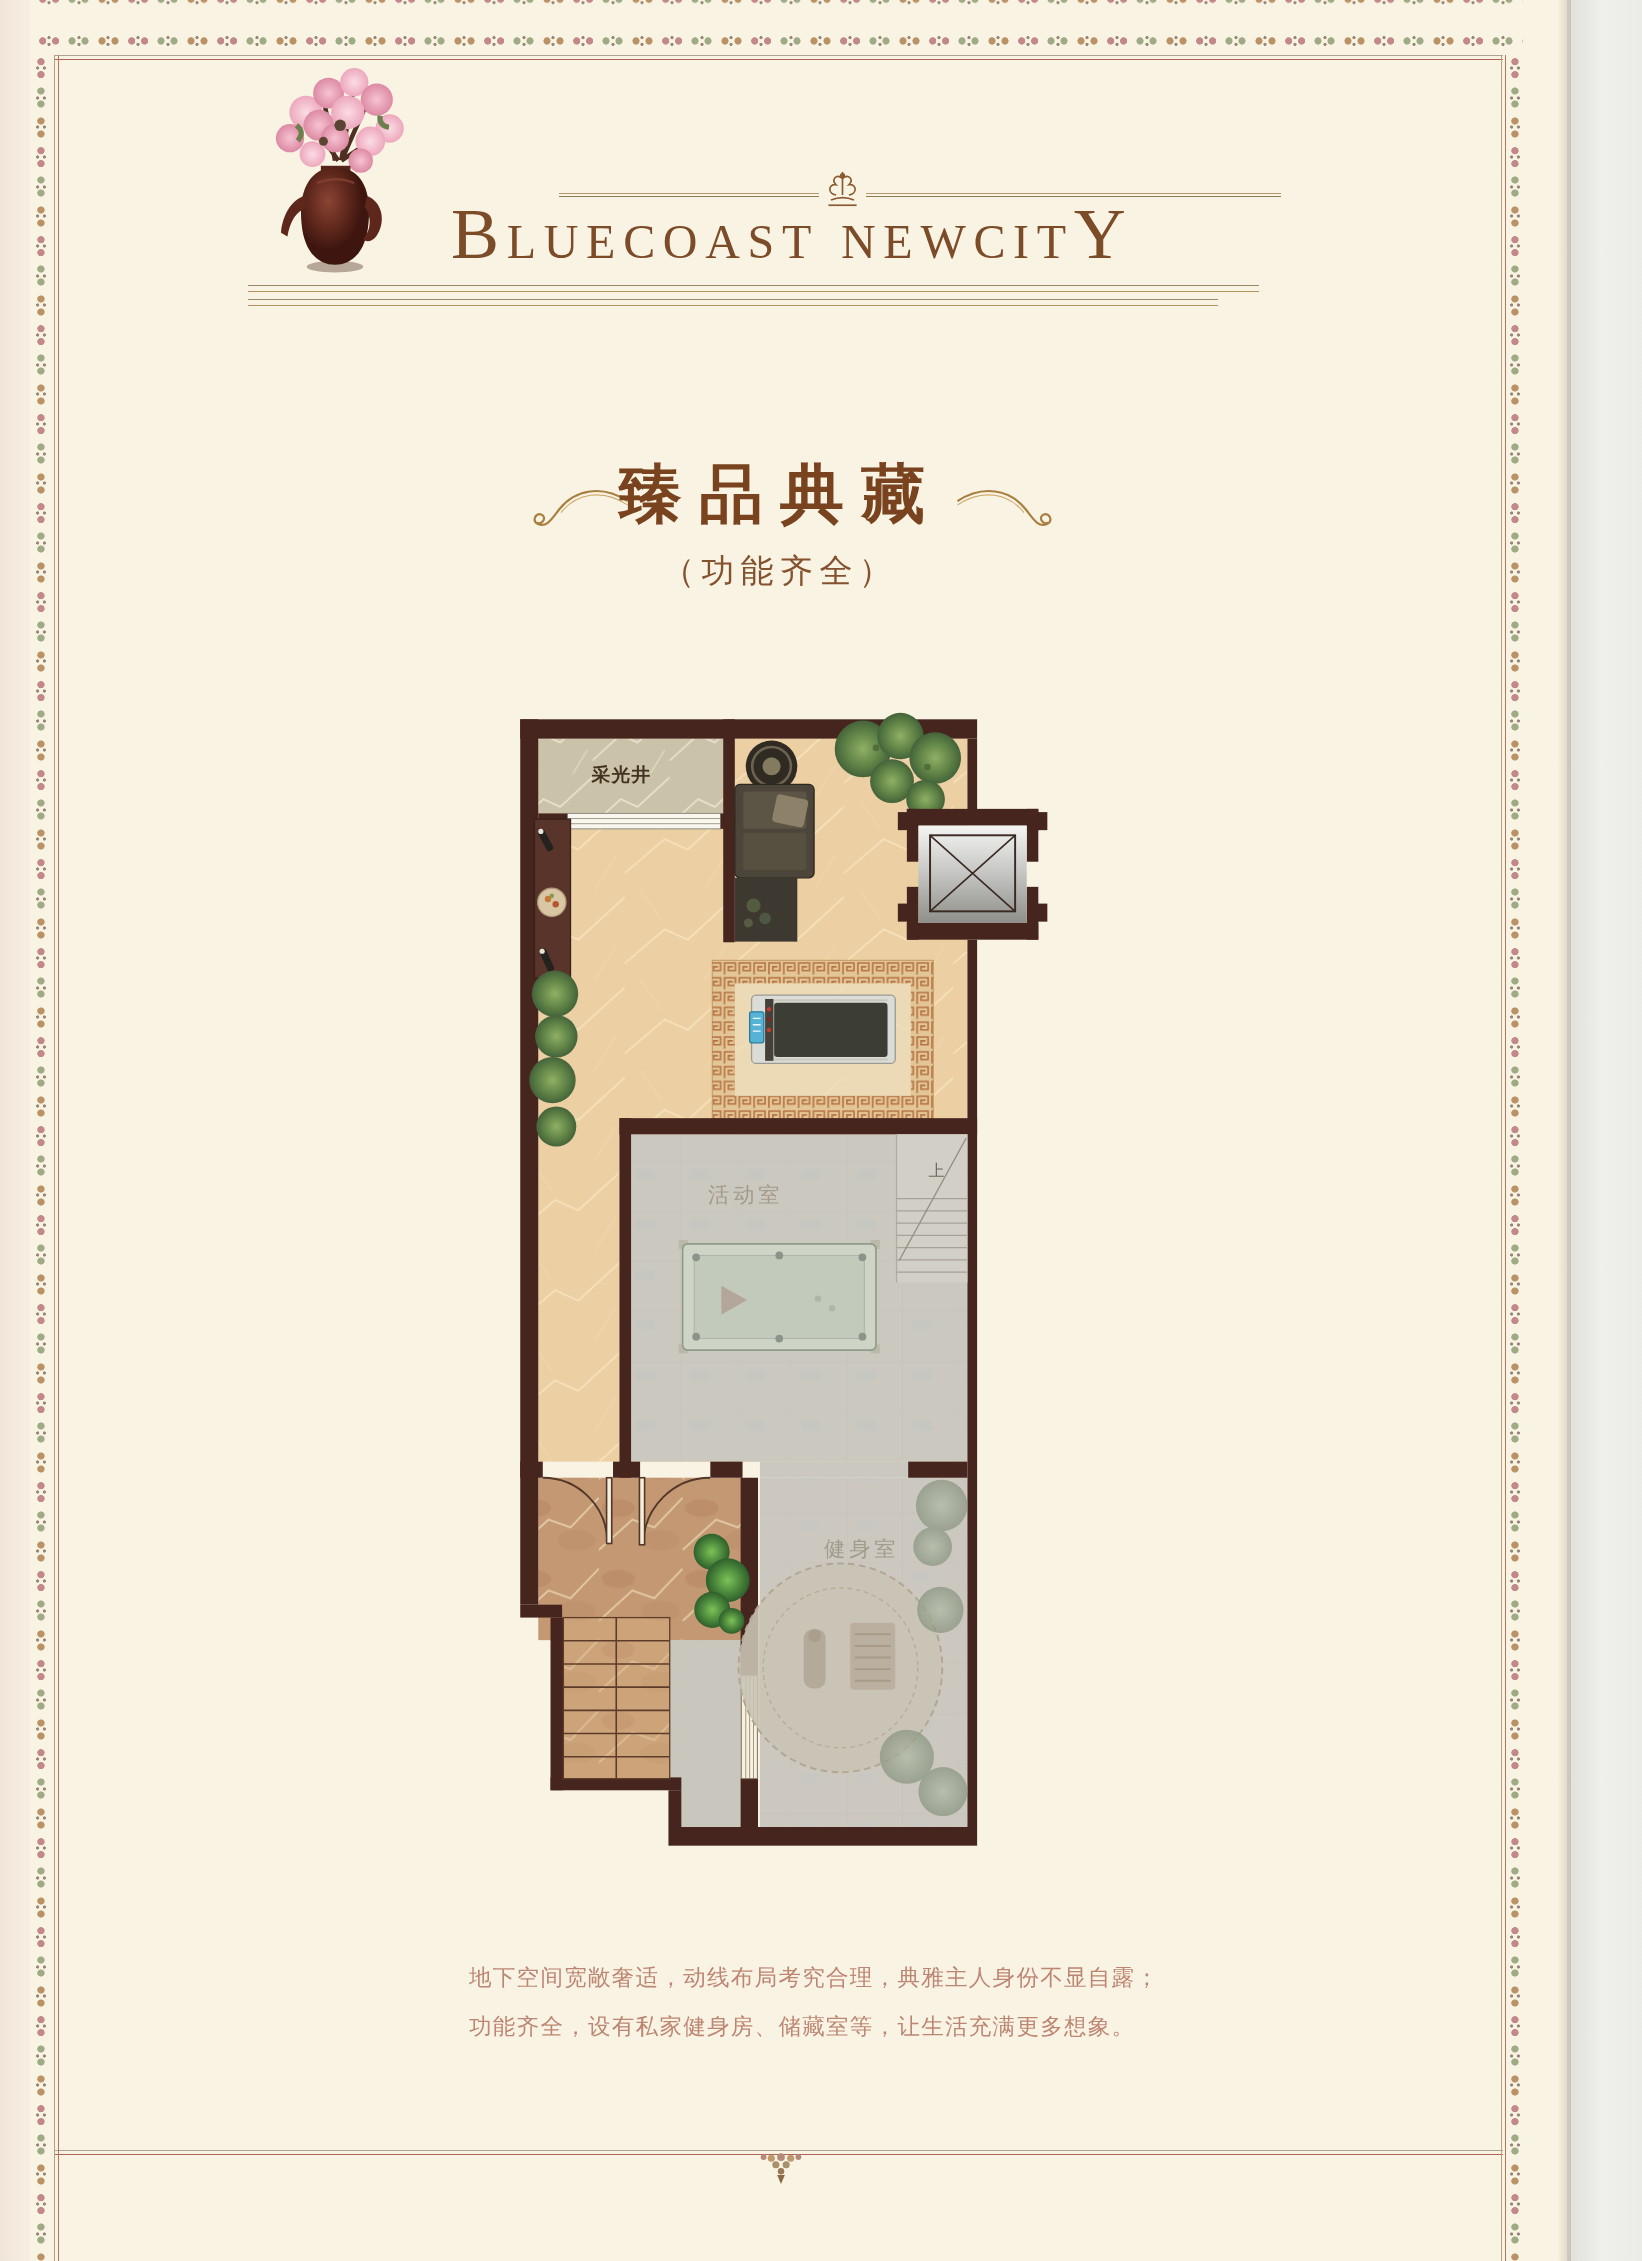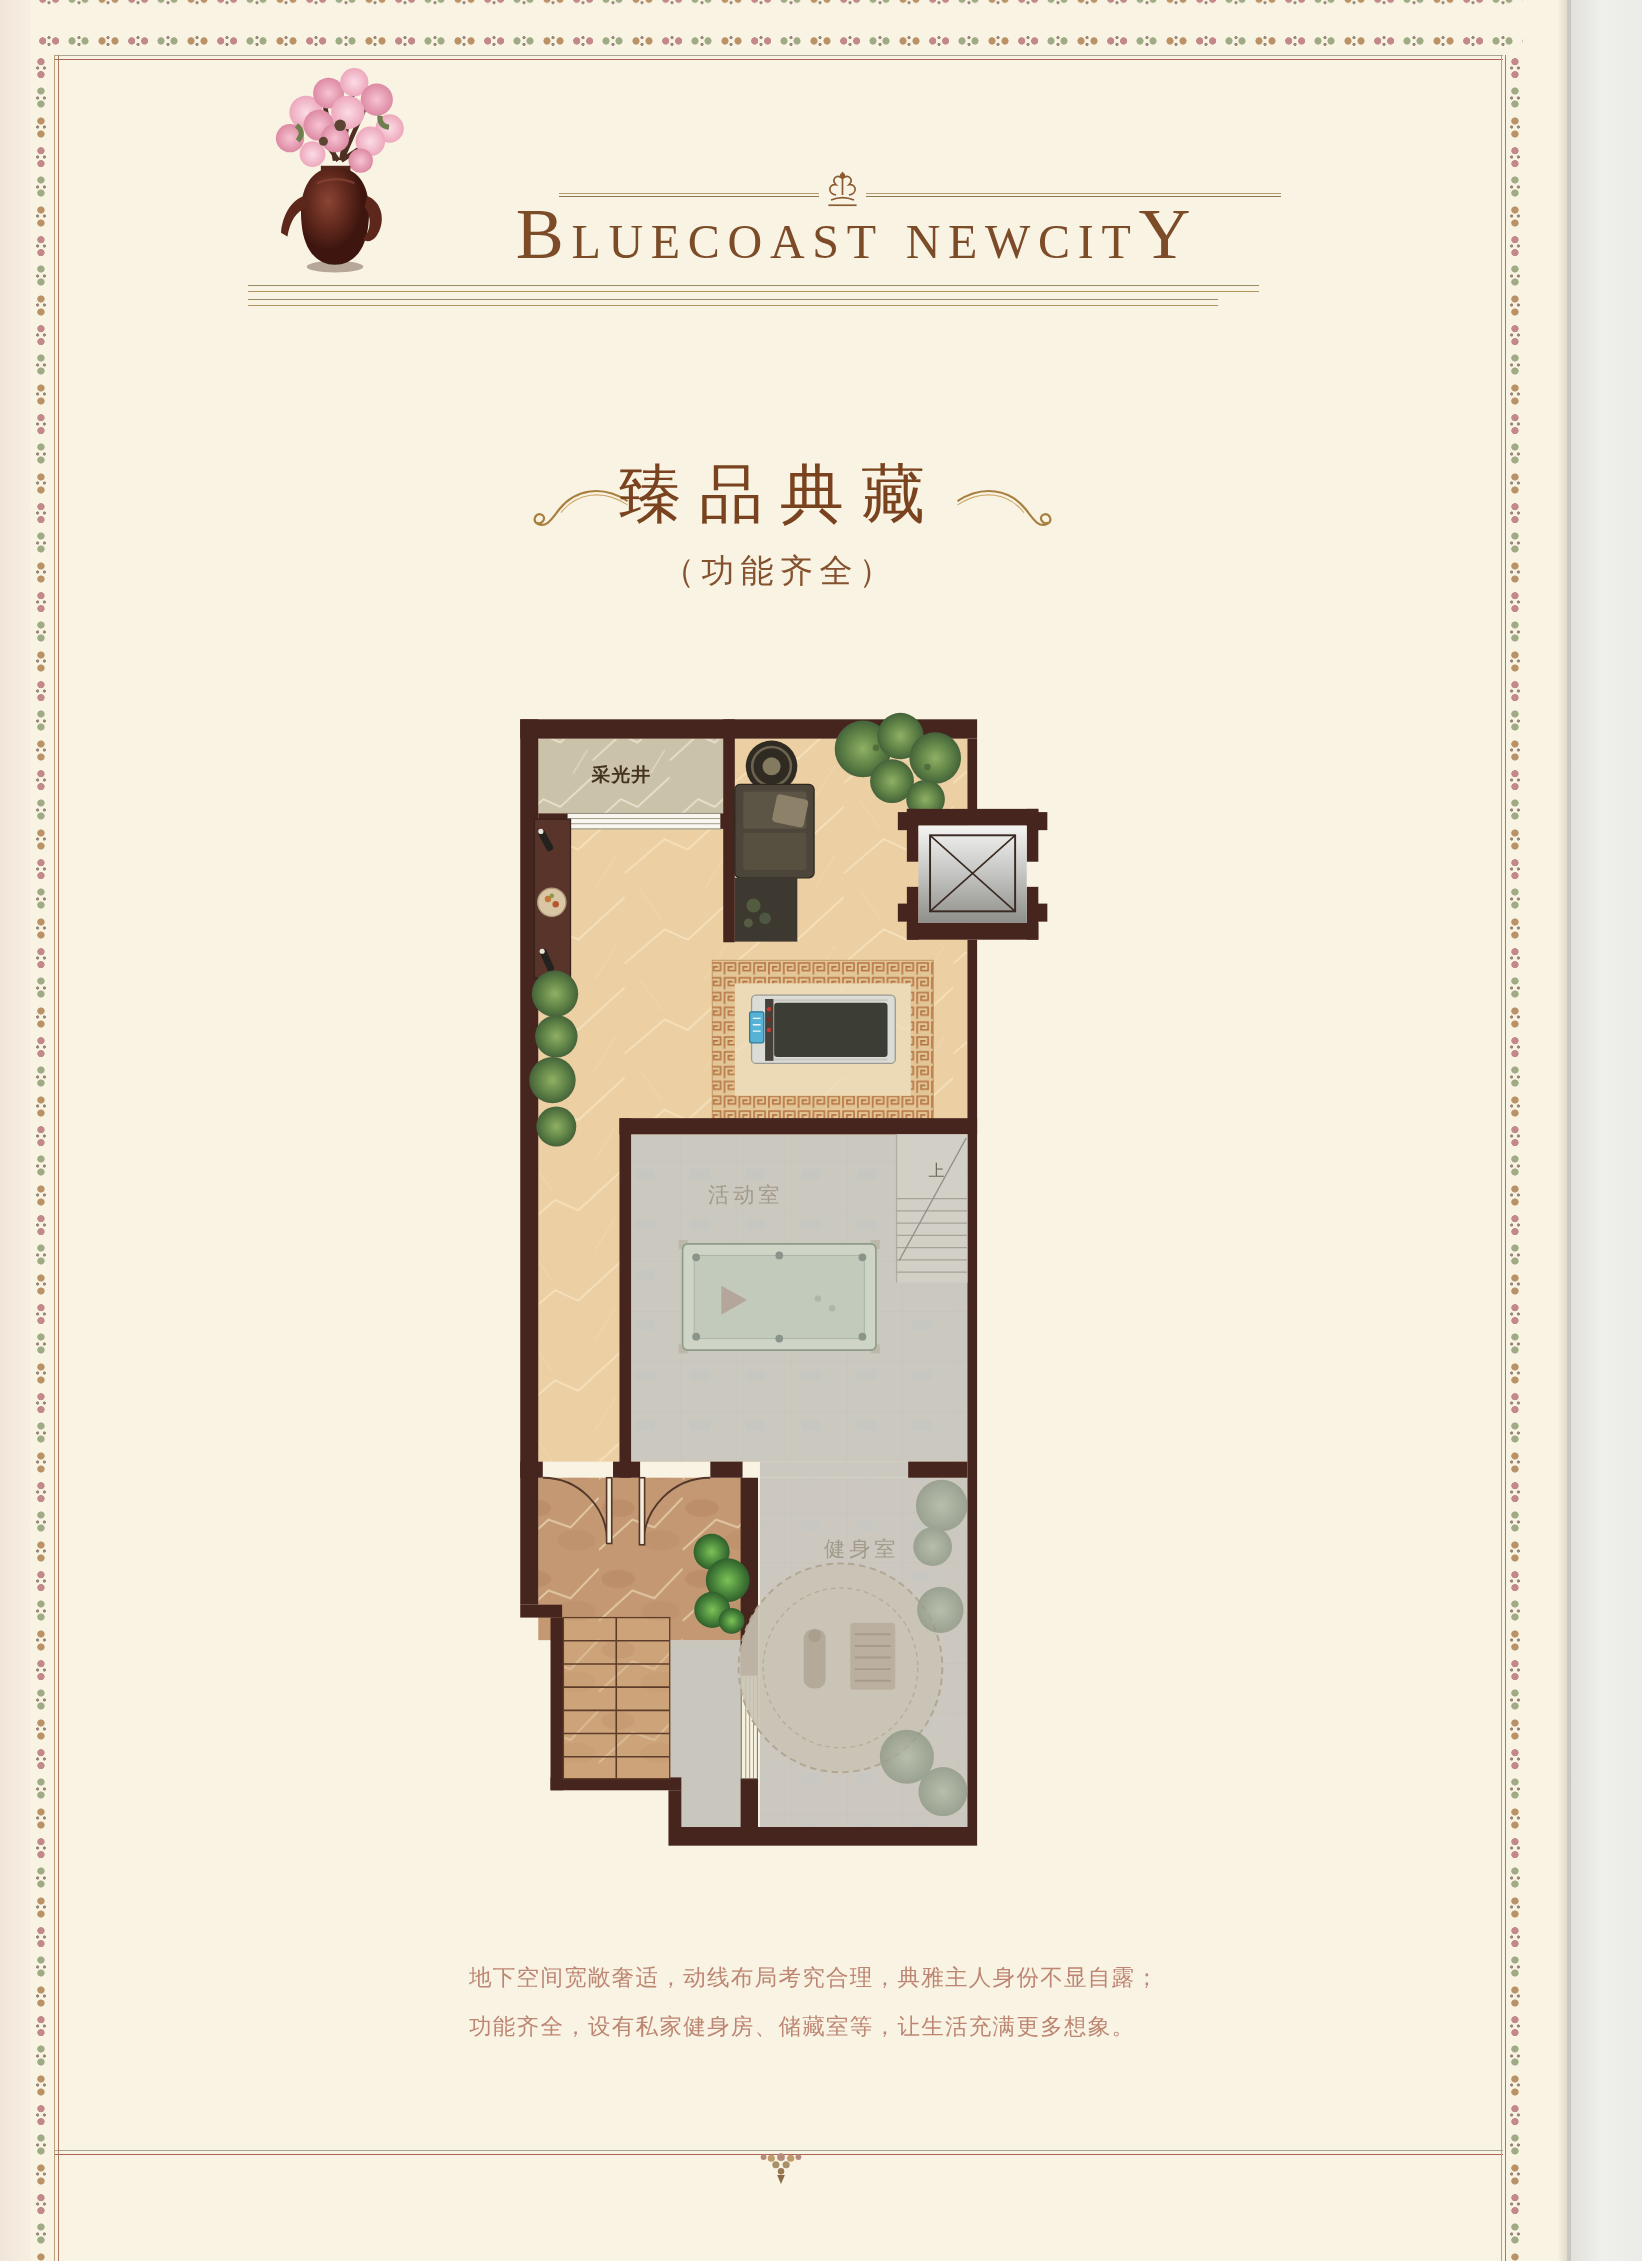--- a/index.html
+++ b/index.html
@@ -52,31 +52,31 @@
       radial-gradient(circle at 11px 73px,#9a8878 1.3px, rgba(0,0,0,0) 1.9px);
     background-size:15.5px 89px;background-repeat:repeat-y;
   }
   
   .frame-line-h{position:absolute;height:2.6px;
     border-top:0.6px solid #a9a593;border-bottom:1.3px solid #af6356;}
   .frame-line-v{position:absolute;width:2.6px;
     border-left:0.6px solid #b9a27a;border-right:1.3px solid #b0795f;}
 
   
-  .brand{position:absolute;left:451px;top:198px;width:812px;text-align:center;
+  .brand{position:absolute;left:451px;top:198px;width:812px;text-align:left;
     color:#7c4b28;letter-spacing:7.7px;white-space:nowrap;}
   .brand .big{font-size:72px;line-height:1;}
   .brand .small{font-size:48px;line-height:1;}
   .brand .gap{display:inline-block;width:22px;}
   .rule{position:absolute;height:1.9px;border-top:0.6px solid #b49a72;border-bottom:0.6px solid #8f7a56;}
   .rule2{position:absolute;height:5.2px;border-top:1.3px solid #9c8a66;border-bottom:1.9px solid #b5935e;}
 
   
   .sec-title{position:absolute;left:55px;top:451px;width:1450px;text-align:center;
-    font-size:64px;font-weight:400;color:#7a431f;letter-spacing:17px;}
+    font-size:64px;font-weight:700;color:#7a431f;letter-spacing:17px;}
   .sec-sub{position:absolute;left:55px;top:549px;width:1450px;text-align:center;
     font-size:33px;color:#84522e;letter-spacing:6.4px;}
 
   
   .desc{position:absolute;left:469px;top:1960px;width:709px;}
   .desc p{margin:6px 0 24px 0;font-size:22.5px;letter-spacing:1.3px;color:#bd8673;line-height:1.1;}
 
   .fp{position:absolute;left:515px;top:709px;width:535px;height:1147px;}
   svg text{font-family:"Liberation Serif", serif;}
 </style>

